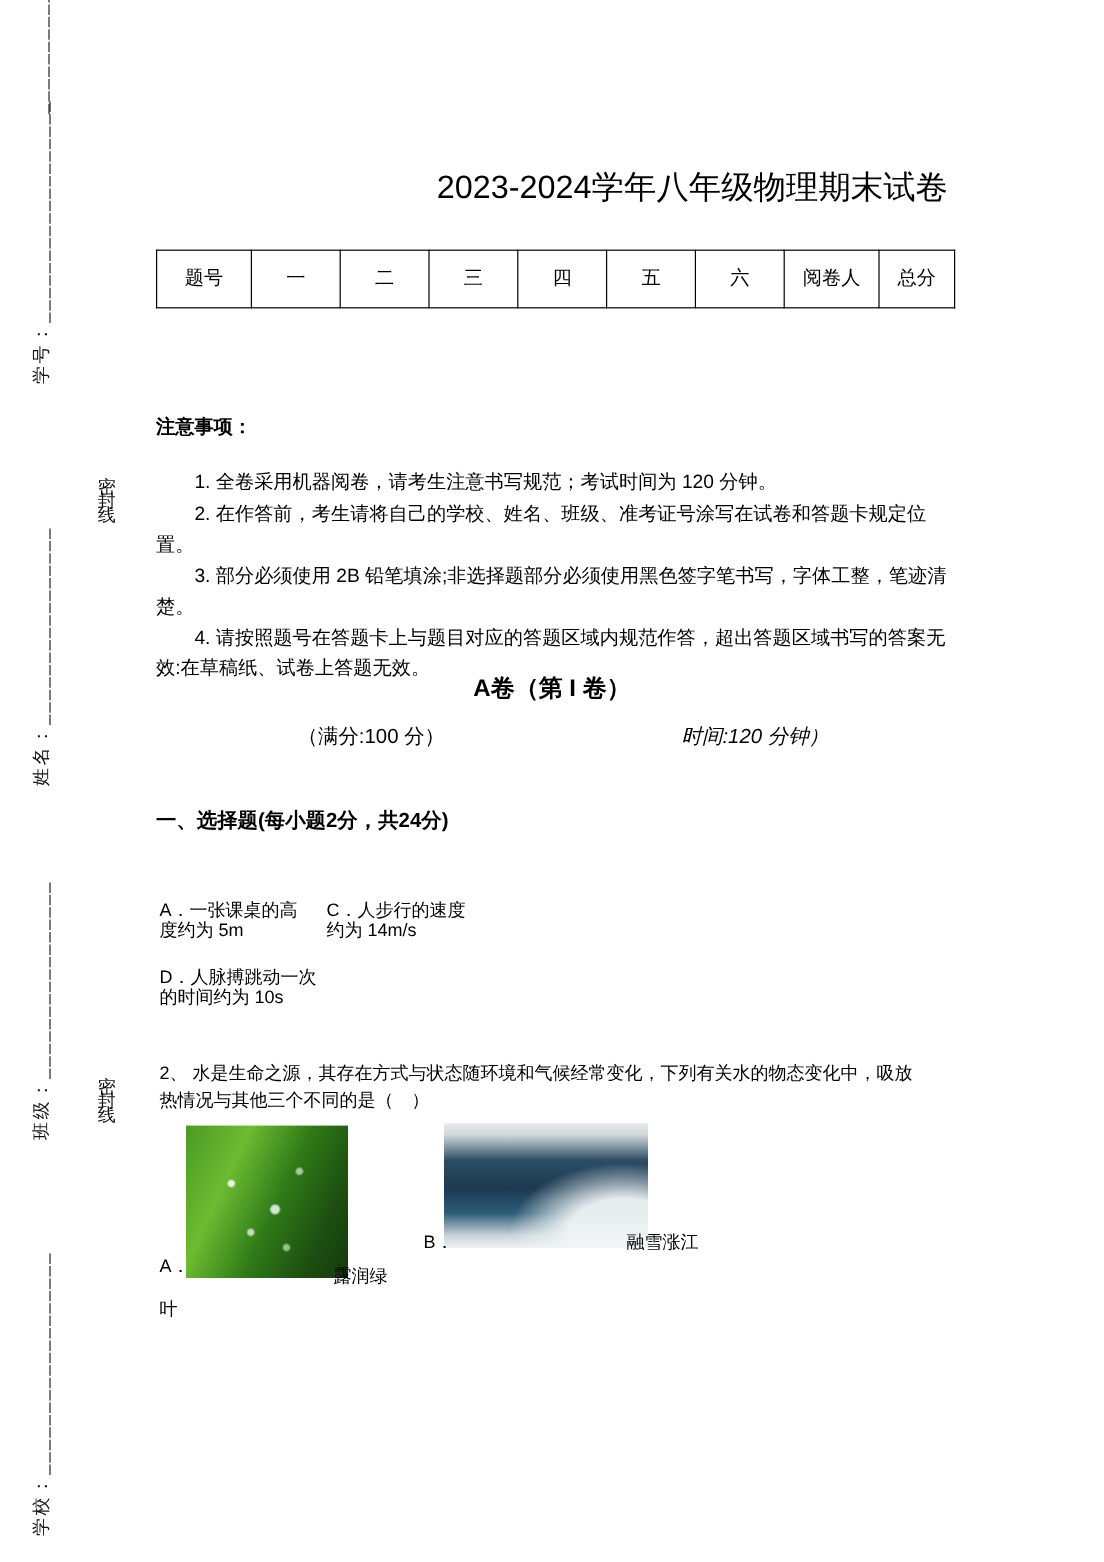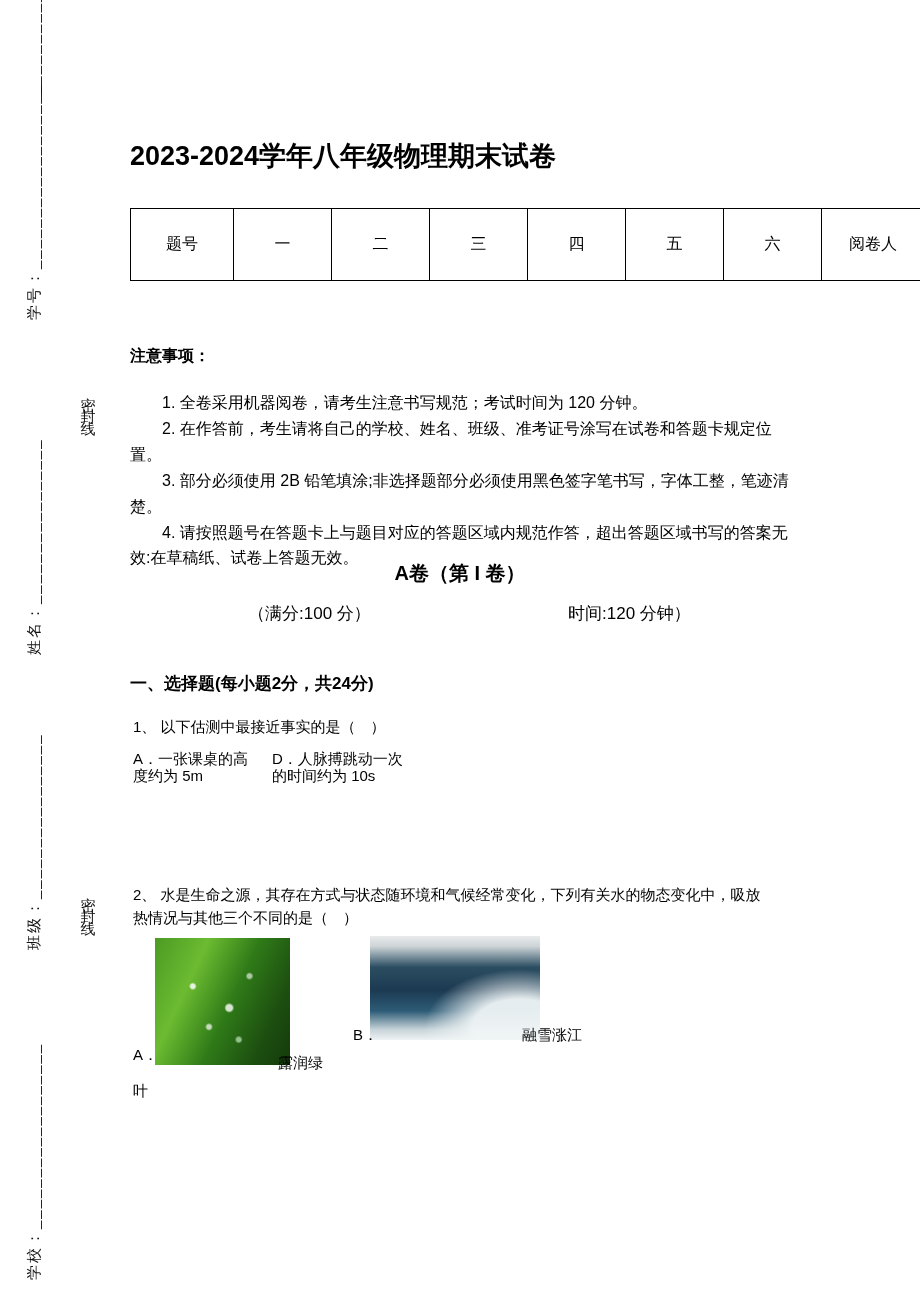--- a/index.html
+++ b/index.html
@@ -26,38 +26,38 @@
     position:absolute;
     writing-mode:vertical-rl;
     font-size:15px;
     letter-spacing:12px;
     color:#111;
   }
   
   .title{
     position:absolute;
     left:130px; top:138px; width:660px;
-    text-align:left;
+    text-align:right;
     font-size:27px;
-    font-weight:bold;
+    font-weight:normal;
   }
   table.score{
     position:absolute;
     left:130px; top:208px;
     width:660px;
     border-collapse:collapse;
     table-layout:fixed;
   }
   table.score td{
     border:1px solid #000;
     height:47px;
     text-align:center;
     vertical-align:middle;
     font-size:16px;
-    padding:12px;
+    padding:0;
   }
   td.c-label{width:78px;}
   td.c-num{width:73px;}
   td.c-grader{width:78px;}
   td.c-total{width:62px;}
 
   .notes-heading{
     position:absolute;
     left:130px; top:330px;
     font-size:16px;
@@ -79,21 +79,21 @@
     text-align:center;
     font-size:20px;
     font-weight:bold;
   }
   .volume-meta{
     position:absolute;
     left:130px; top:602px; width:660px;
     font-size:17px;
   }
   .volume-meta .score-info{position:absolute; left:118px; top:0;}
-  .volume-meta .time-info{position:absolute; left:438px; top:0;}
+  .volume-meta .time-info{position:absolute; left:438px; top:0;font-style:italic;}
 
   .section-heading{
     position:absolute;
     left:130px; top:672px;
     font-size:17px;
     font-weight:bold;
   }
   .q1-stem{
     position:absolute;
     left:133px; top:718px;
@@ -184,24 +184,25 @@
   </div>
 
   <div class="volume-title">A卷（第 I 卷）</div>
   <div class="volume-meta">
     <span class="score-info">（满分:100 分）</span>
     <span class="time-info">时间:120 分钟）</span>
   </div>
 
   <div class="section-heading">一、选择题(每小题2分，共24分)</div>
 
-  <div class="q1-stem">1、 以下估测中最接近事实的是（　）</div>
   <div class="options-grid">
     <div class="option">A．一张课桌的高
 度约为 5m</div>
+    <div class="option">C．人步行的速度
+约为 14m/s</div>
     <div class="option">D．人脉搏跳动一次
 的时间约为 10s</div>
   </div>
 
   <div class="q2-stem">2、 水是生命之源，其存在方式与状态随环境和气候经常变化，下列有关水的物态变化中，吸放
 热情况与其他三个不同的是（　）</div>
 
   <div class="img-a"></div>
   <div class="img-b"></div>
 

